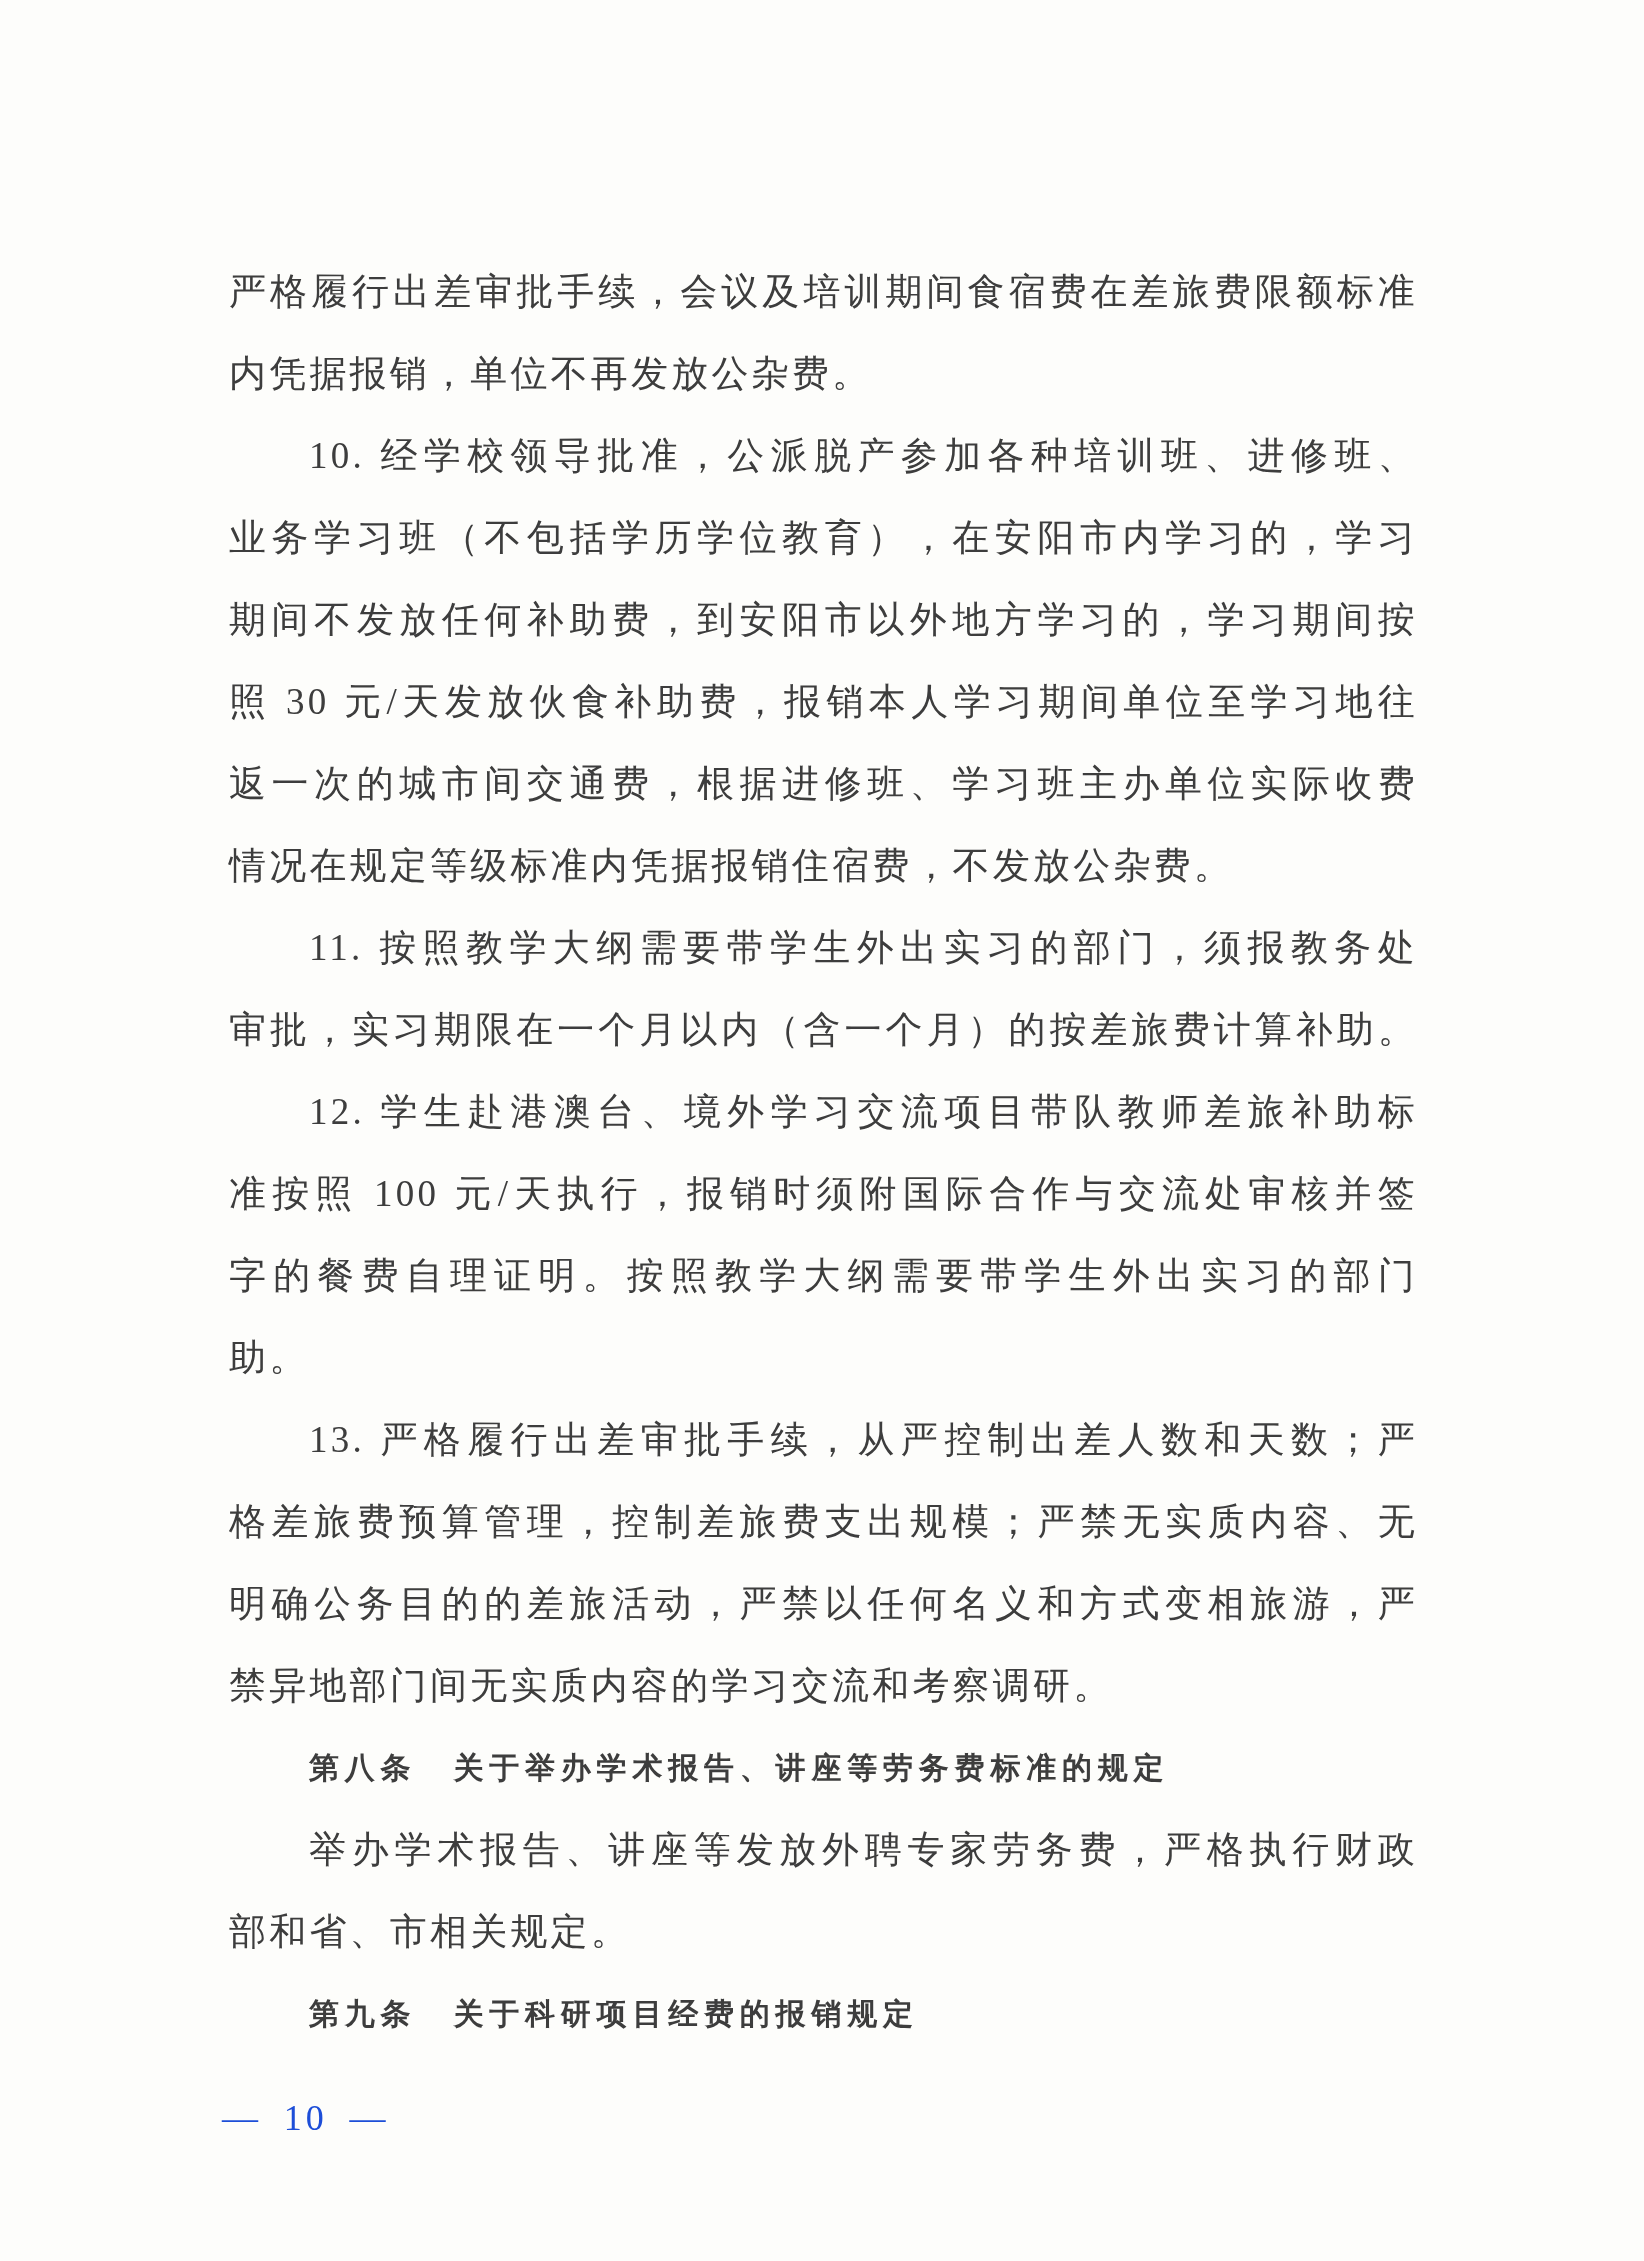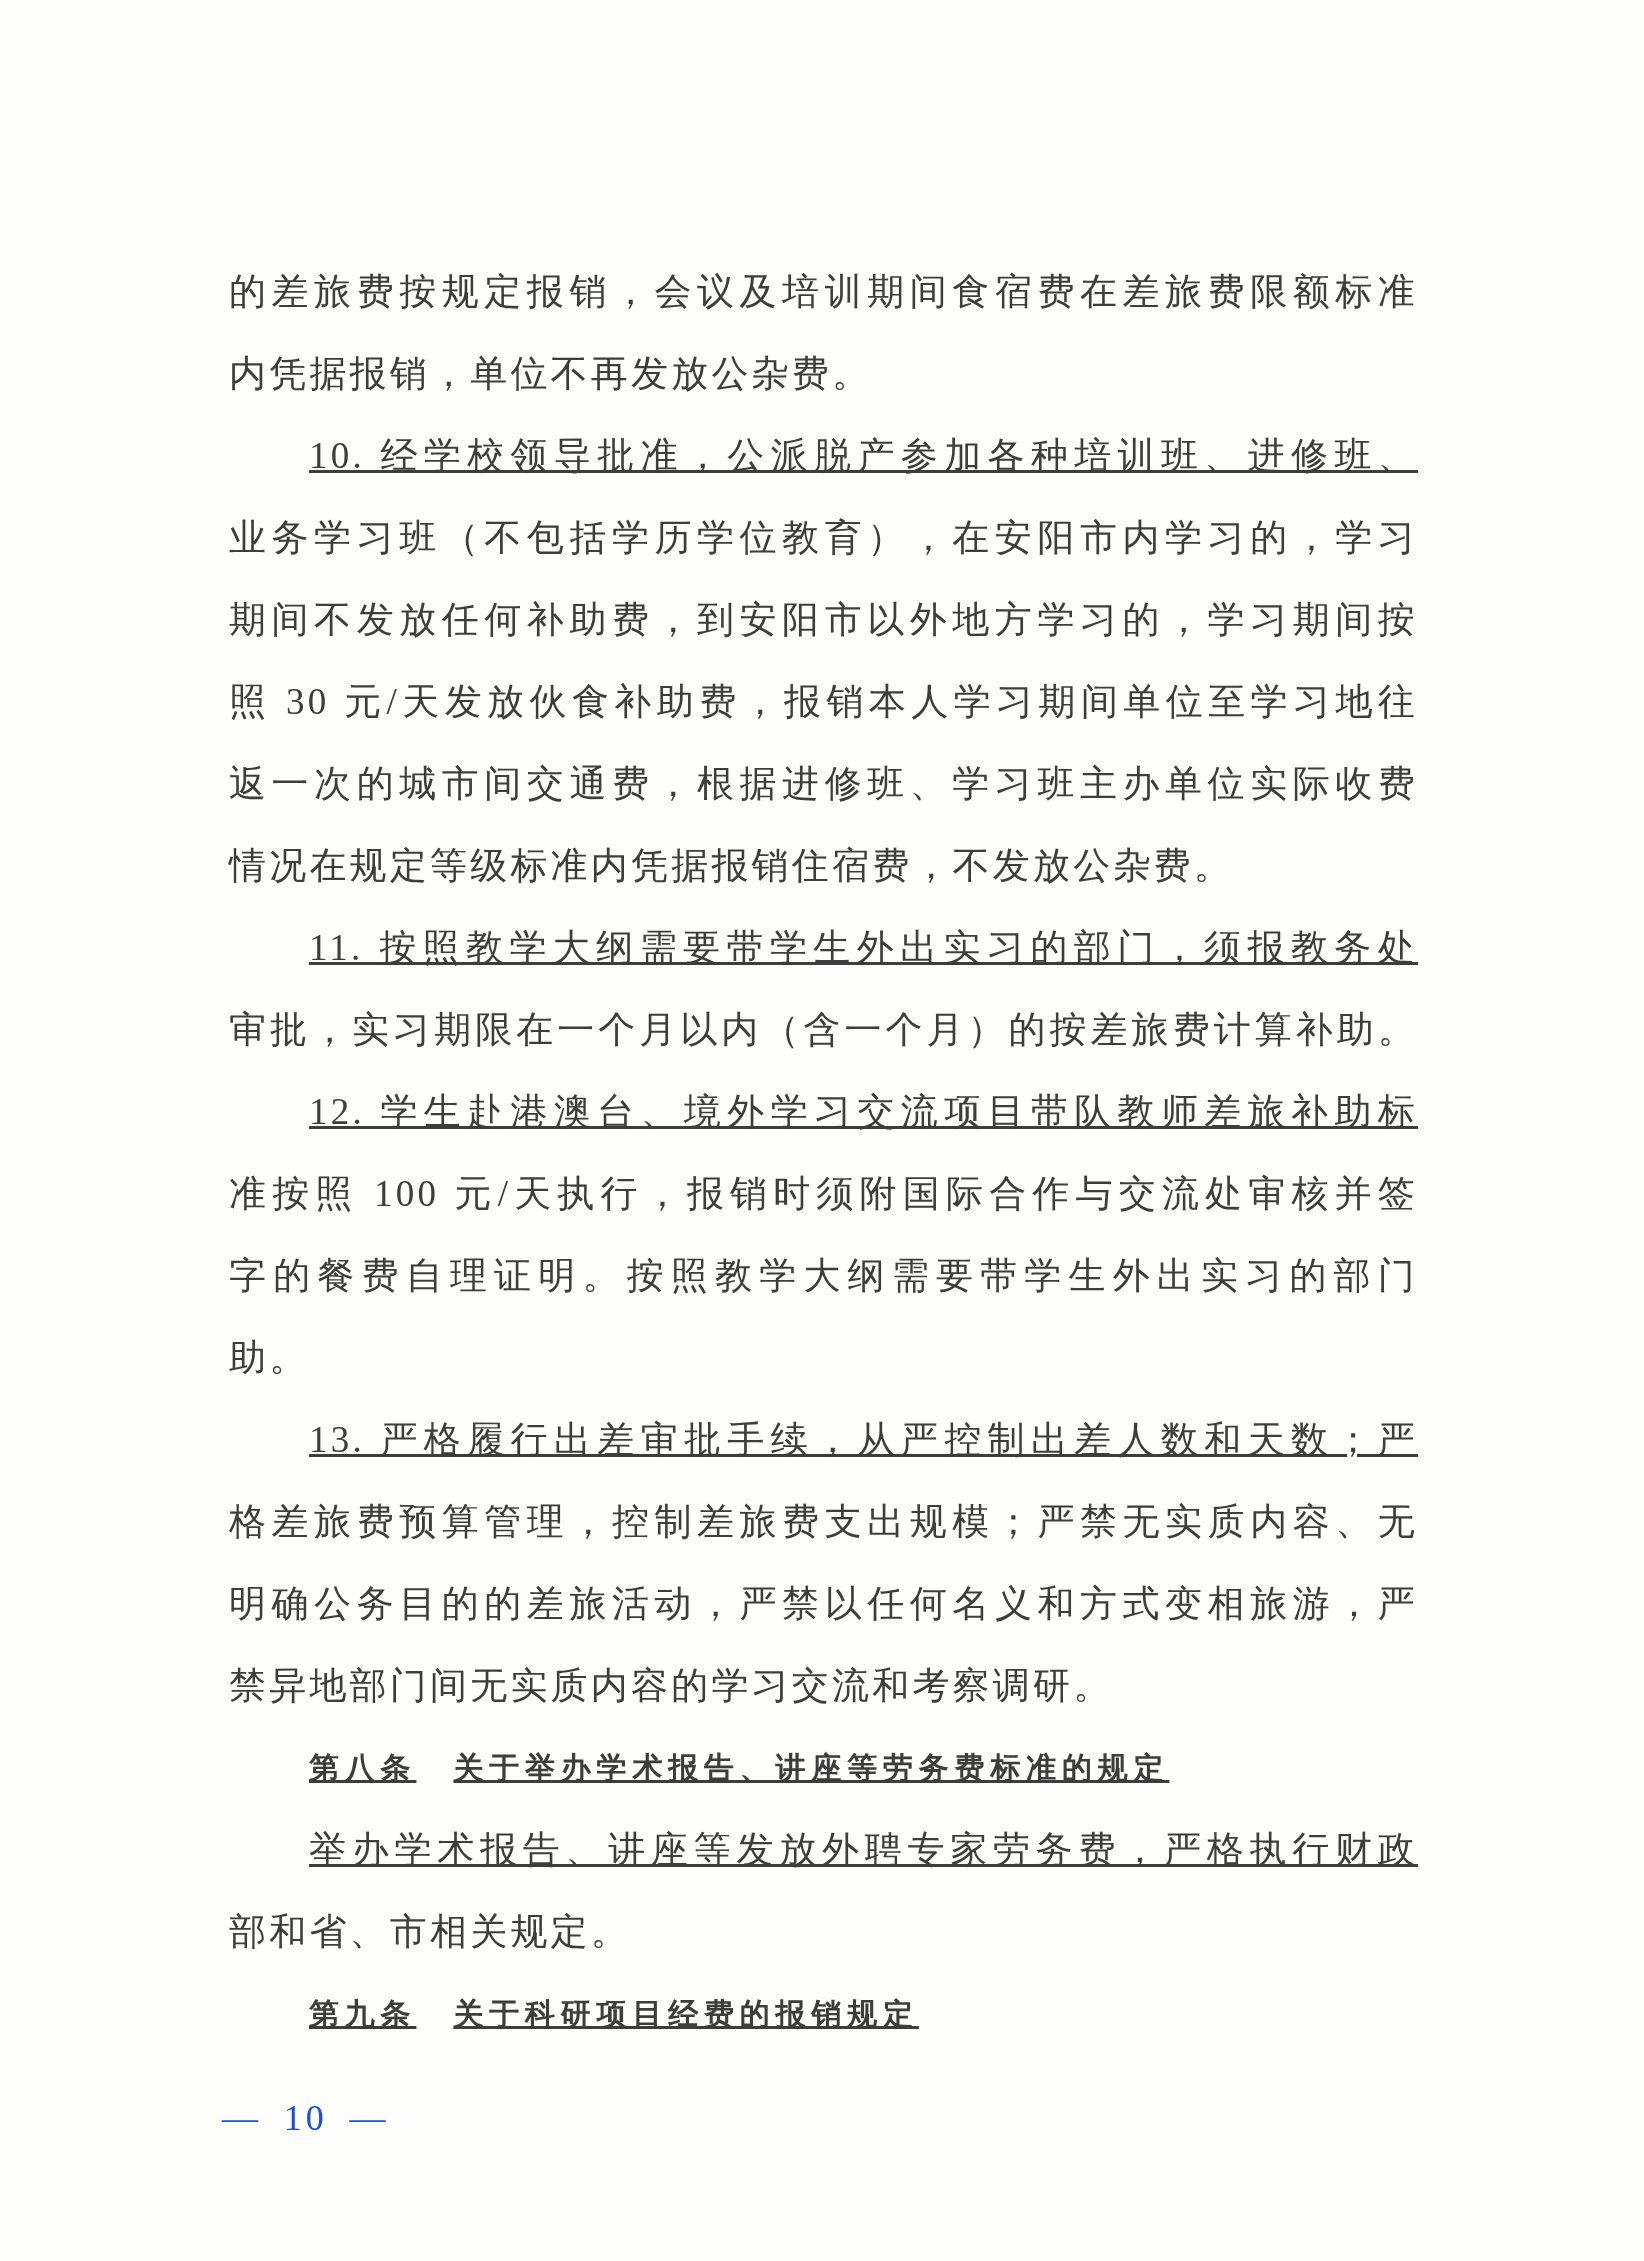--- a/index.html
+++ b/index.html
@@ -33,21 +33,20 @@
   
   .line.j {
     white-space: normal;
     text-align: justify;
     text-align-last: justify;
     text-justify: inter-character;
     overflow: hidden;
   }
   .indent {
     text-indent: 80px;
-    text-decoration: underline;
   }
   .heading {
     font-size: 30px;
     letter-spacing: 5.8px;
     font-weight: bold;
     white-space: nowrap;
   }
   .heading .term {
     margin-right: 37px;
   }
@@ -60,21 +59,21 @@
     letter-spacing: 3.9px;
     word-spacing: 9px;
     color: #1d4ed8;
   }
 </style>
 </head>
 <body>
 
 <div class="page">
   <div class="content">
-    <div class="line j">的差旅费按规定报销，会议及培训期间食宿费在差旅费限额标准</div>
+    <div class="line j">严格履行出差审批手续，会议及培训期间食宿费在差旅费限额标准</div>
     <div class="line">内凭据报销，单位不再发放公杂费。</div>
     <div class="line j indent">10. 经学校领导批准，公派脱产参加各种培训班、进修班、</div>
     <div class="line j">业务学习班（不包括学历学位教育），在安阳市内学习的，学习</div>
     <div class="line j">期间不发放任何补助费，到安阳市以外地方学习的，学习期间按</div>
     <div class="line j">照 30 元/天发放伙食补助费，报销本人学习期间单位至学习地往</div>
     <div class="line j">返一次的城市间交通费，根据进修班、学习班主办单位实际收费</div>
     <div class="line">情况在规定等级标准内凭据报销住宿费，不发放公杂费。</div>
     <div class="line j indent">11. 按照教学大纲需要带学生外出实习的部门，须报教务处</div>
     <div class="line j">审批，实习期限在一个月以内（含一个月）的按差旅费计算补助。</div>
     <div class="line j indent">12. 学生赴港澳台、境外学习交流项目带队教师差旅补助标</div>

